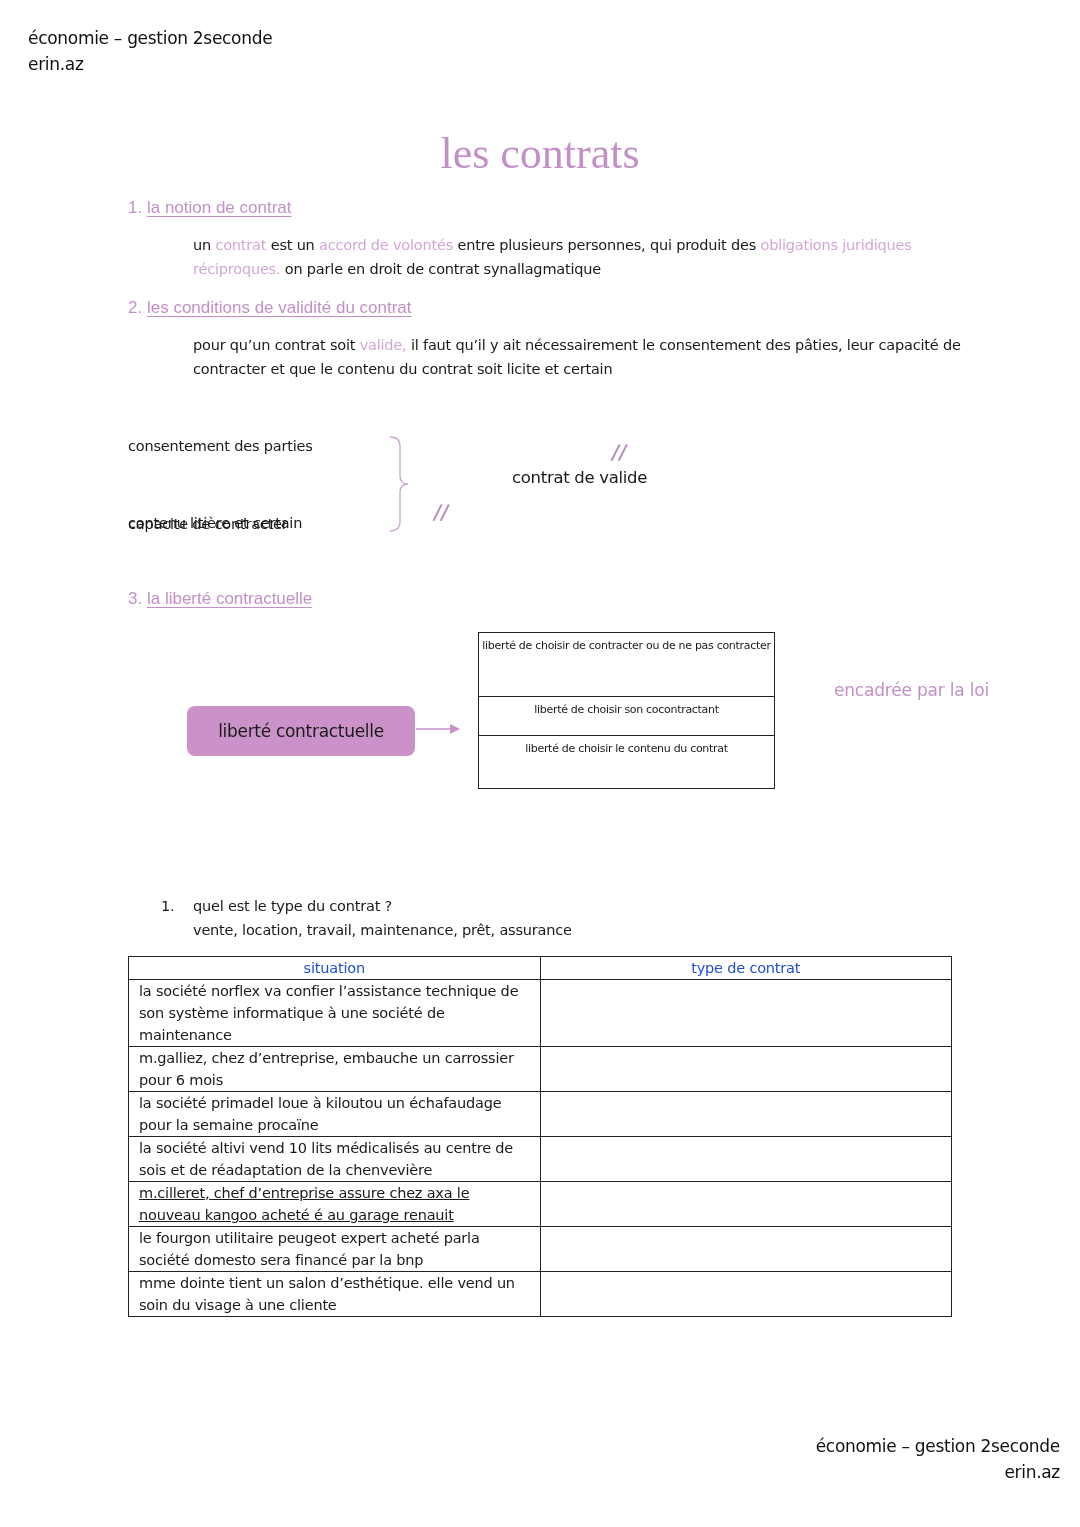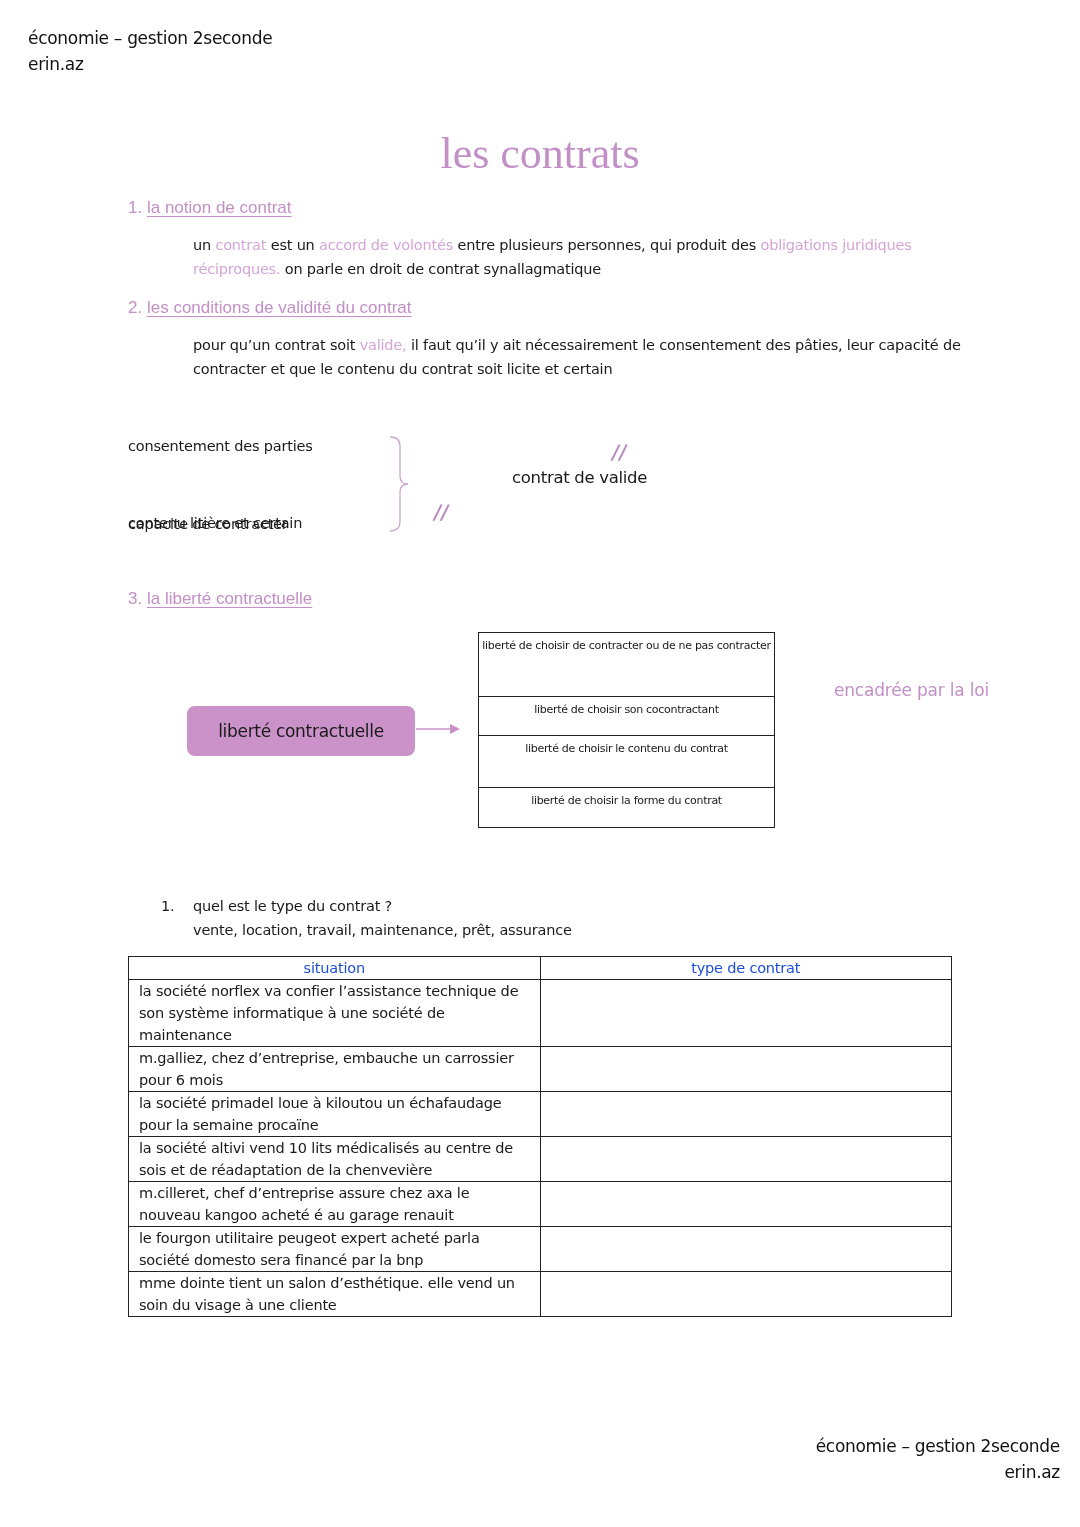--- a/index.html
+++ b/index.html
@@ -97,21 +97,20 @@
 <div class="abs lc-box">liberté contractuelle</div>
 <svg class="abs arrow" viewBox="0 0 46 14">
   <line x1="0" y1="7" x2="36" y2="7" stroke="#cb92ca" stroke-width="1.5"></line>
   <polygon points="34,2 44,7 34,12" fill="#cb92ca"></polygon>
 </svg>
 
 <div class="abs lib-table">
   <div class="lib-cell" style="height:64px;">liberté de choisir de contracter ou de ne pas contracter</div>
   <div class="lib-cell" style="height:39px;">liberté de choisir son cocontractant</div>
   <div class="lib-cell" style="height:52px;">liberté de choisir le contenu du contrat</div>
-  <div class="lib-cell" style="height:39px;">liberté de choisir la forme du contrat</div>
 </div>
 
 <div class="abs law">encadrée par la loi</div>
 
 <div class="abs q">
   <div><span class="num">1.</span><span>quel est le type du contrat ?</span></div>
   <div class="opts">vente, location, travail, maintenance, prêt, assurance</div>
 </div>
 
 <table class="sit">
@@ -132,21 +131,21 @@
     </tr>
     <tr>
       <td style="height:44px;">la société primadel loue à kiloutou un échafaudage pour la semaine procaïne</td>
       <td></td>
     </tr>
     <tr>
       <td style="height:44px;">la société altivi vend 10 lits médicalisés au centre de sois et de réadaptation de la chenvevière</td>
       <td></td>
     </tr>
     <tr>
-      <td style="height:44px;">m.cilleret, chef d’entreprise assure chez axa le nouveau kangoo acheté é au garage renauit</td>
+      <td style="height:44px;text-decoration:underline;">m.cilleret, chef d’entreprise assure chez axa le nouveau kangoo acheté é au garage renauit</td>
       <td></td>
     </tr>
     <tr>
       <td style="height:44px;">le fourgon utilitaire peugeot expert acheté parla société domesto sera financé par la bnp</td>
       <td></td>
     </tr>
     <tr>
       <td style="height:44px;">mme dointe tient un salon d’esthétique. elle vend un soin du visage à une cliente</td>
       <td></td>
     </tr>

